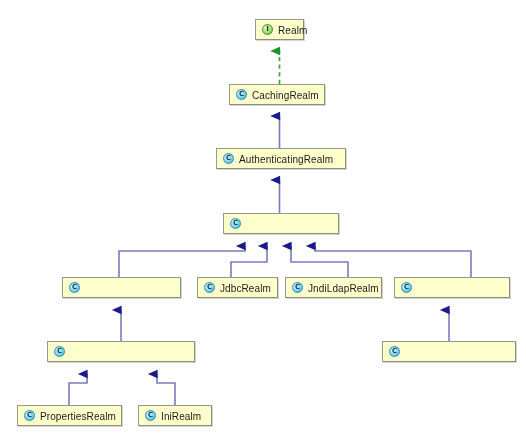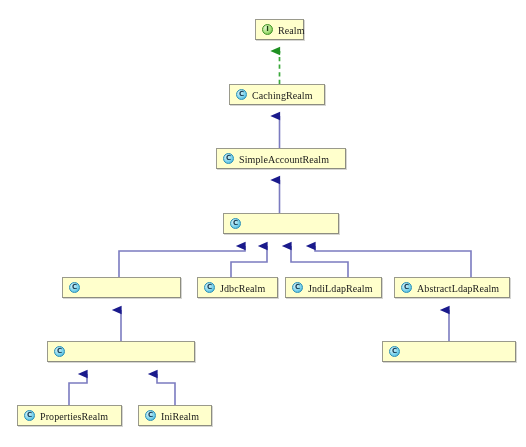--- a/index.html
+++ b/index.html
@@ -51,21 +51,21 @@
     background: #ffffcc;
     border: 1px solid #9a9a8c;
     border-right-color: #8d8d80;
     border-bottom-color: #8d8d80;
     box-shadow: 1px 1px 0 0 rgba(120,120,110,0.30);
     height: 21px;
     white-space: nowrap;
   }
 
   .node-label {
-    font-family: Liberation Serif, serif;
+    font-family: Liberation Sans, sans-serif;
     font-size: 10px;
     line-height: 10px;
     color: #1a1a1a;
     letter-spacing: 0.1px;
     transform: translateY(0.5px);
   }
 
   
   .type-icon {
     width: 11px;
@@ -153,21 +153,21 @@
       <span class="node-label">Realm</span>
     </div>
 
     <div class="uml-node" style="left:229px; top:84px; width:96px;">
       <span class="type-icon class-icon">C</span>
       <span class="node-label">CachingRealm</span>
     </div>
 
     <div class="uml-node" style="left:216px; top:148px; width:130px;">
       <span class="type-icon class-icon">C</span>
-      <span class="node-label">SimpleAccountRealm</span>
+      <span class="node-label">AuthenticatingRealm</span>
     </div>
 
     <div class="uml-node" style="left:223px; top:213px; width:116px;">
       <span class="type-icon class-icon">C</span>
     </div>
 
     <div class="uml-node" style="left:62px; top:277px; width:119px;">
       <span class="type-icon class-icon">C</span>
     </div>
 
@@ -176,21 +176,20 @@
       <span class="node-label">JdbcRealm</span>
     </div>
 
     <div class="uml-node" style="left:285px; top:277px; width:97px;">
       <span class="type-icon class-icon">C</span>
       <span class="node-label">JndiLdapRealm</span>
     </div>
 
     <div class="uml-node" style="left:394px; top:277px; width:116px;">
       <span class="type-icon class-icon">C</span>
-      <span class="node-label">AbstractLdapRealm</span>
     </div>
 
     <div class="uml-node" style="left:47px; top:341px; width:148px;">
       <span class="type-icon class-icon">C</span>
     </div>
 
     <div class="uml-node" style="left:382px; top:341px; width:134px;">
       <span class="type-icon class-icon">C</span>
     </div>
 

